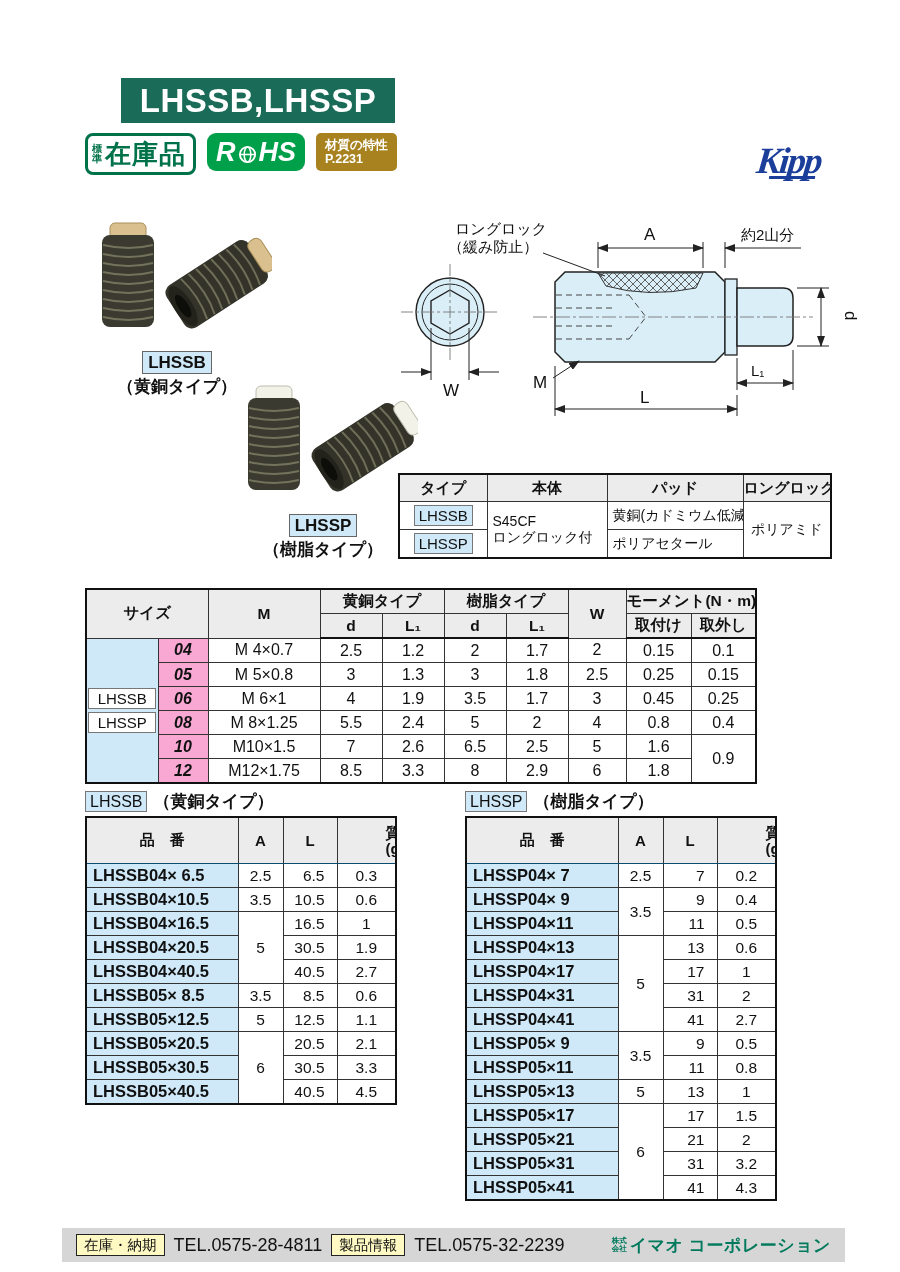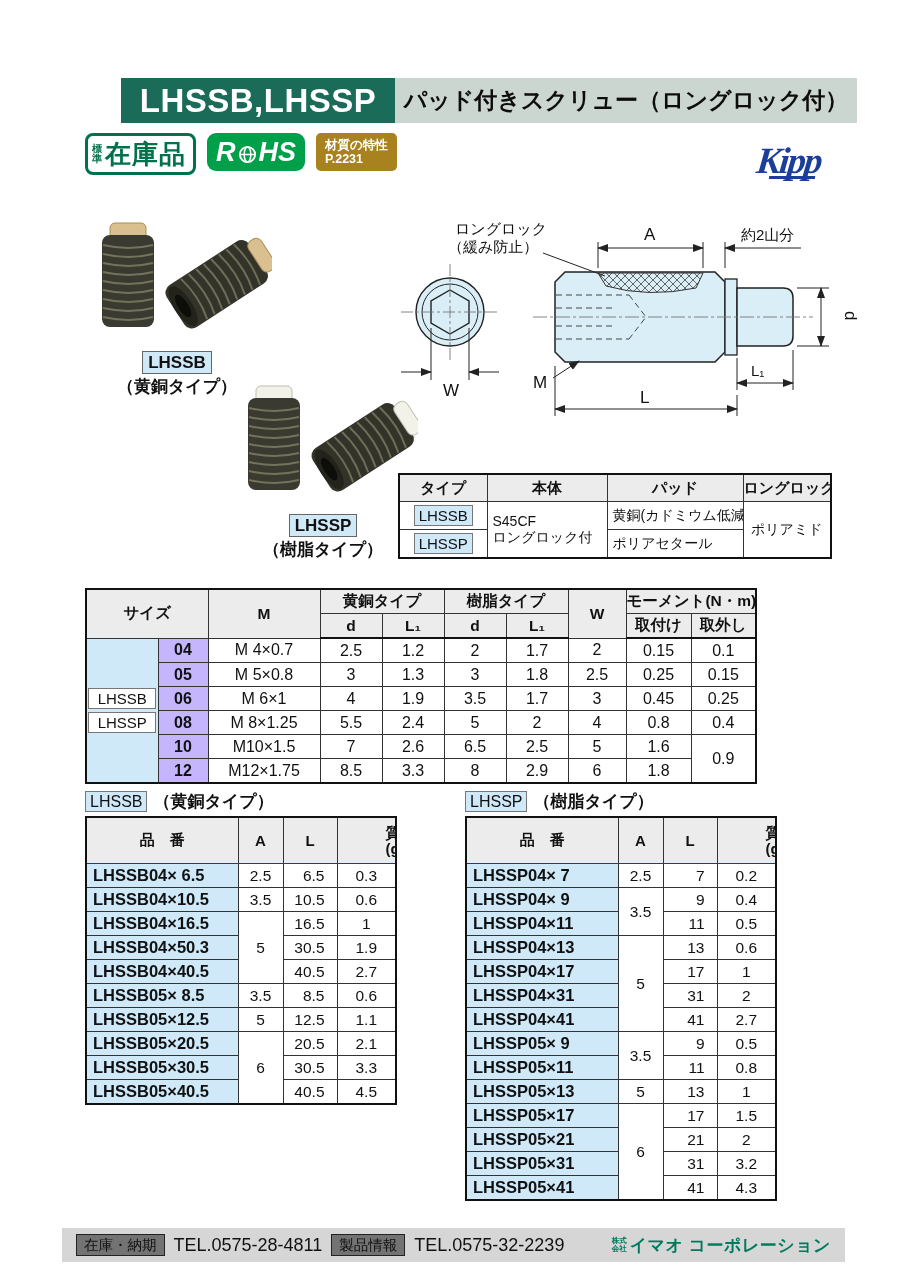--- a/index.html
+++ b/index.html
@@ -64,54 +64,53 @@
   
   .mat-table{position:absolute;left:398px;top:473px;width:432px;border:2px solid #111;font-size:14px;}
   .mat-table th{height:26px;font-size:15px;}
   .mat-table td{height:27px;}
   .mat-table .left{text-align:left;padding-left:5px;}
   
   .size-table{position:absolute;left:85px;top:588px;width:670px;border:2px solid #111;font-size:16px;}
   .size-table th{font-size:15.5px;height:23px;}
   .size-table td{height:23px;}
   .size-table tr.hdr-bottom th{border-bottom:2px solid #111;}
-  .bluecell{background:#c4b5fd;font-weight:bold;}
+  .bluecell{background:#f9a8d4;font-weight:bold;font-style:italic;}
   .typecol{background:#cfe9f8;}
   .typecol .tbox{display:block;width:58px;margin:3px auto;background:#fff;}
   
   .pt-title{position:absolute;height:26px;display:flex;align-items:center;gap:6px;font-size:17px;font-weight:bold;}
   .pt-title .tbox{font-size:16px;}
   .t-lhssb-title{left:85px;top:788px;}
   .t-lhssp-title{left:465px;top:788px;}
   .part-table{width:310px;border:2px solid #111;position:absolute;}
   .t-lhssb{left:85px;top:816px;}
   .t-lhssp{left:465px;top:816px;}
   .part-table th{height:45px;font-size:15px;border-bottom:1px solid #0c4a6e;}
   .part-table td{height:23px;font-size:15.5px;}
   .part-table .pn{background:#cfe9f8;font-weight:bold;text-align:left;padding-left:6px;font-size:16.5px;}
   .part-table .num-l{text-align:right;padding-right:12px;}
   .mass-h{line-height:16px;padding-left:48px;}
   
   .footer{
     position:absolute;left:62px;top:1228px;width:783px;height:34px;background:#d6d6d6;
     display:flex;align-items:center;gap:9px;padding:0 14px;box-sizing:border-box;font-size:18px;
   }
-  .fbox{background:#737373;border:1px solid #222;font-size:14.5px;padding:1px 7px;line-height:18px;}
+  .fbox{background:#fef9c3;border:1px solid #222;font-size:14.5px;padding:1px 7px;line-height:18px;}
   .imao{margin-left:auto;display:flex;align-items:center;gap:3px;}
   .imao-pre{display:flex;flex-direction:column;font-size:7.5px;line-height:8px;color:#00795c;font-weight:bold;}
   .imao-name{color:#00795c;font-weight:bold;font-size:17px;letter-spacing:.5px;}
 </style>
 </head>
 <body>
 
 <div class="page">
 
   <div class="hdr">
     <div class="hdr-code">LHSSB,LHSSP</div>
-    <div class="hdr-title">パッド付きスクリュー（ロングロック付）</div>
   </div>
 
   <div class="badges">
     <div class="stock-badge">
       <span class="stock-side">
         <span style="letter-spacing:0;display:inline-block;width:10px;word-break:break-all;white-space:normal;">標準</span>
       </span>
       <span class="stock-main">在庫品</span>
     </div>
     <div class="rohs-badge">
@@ -465,21 +464,21 @@
       <td class="num-l">10.5</td>
       <td>0.6</td>
     </tr>
     <tr>
       <td class="pn">LHSSB04×16.5</td>
       <td rowspan="3">5</td>
       <td class="num-l">16.5</td>
       <td>1</td>
     </tr>
     <tr>
-      <td class="pn">LHSSB04×50.3</td>
+      <td class="pn">LHSSB04×20.5</td>
       <td class="num-l">30.5</td>
       <td>1.9</td>
     </tr>
     <tr>
       <td class="pn">LHSSB04×40.5</td>
       <td class="num-l">40.5</td>
       <td>2.7</td>
     </tr>
     <tr>
       <td class="pn">LHSSB05× 8.5</td>

